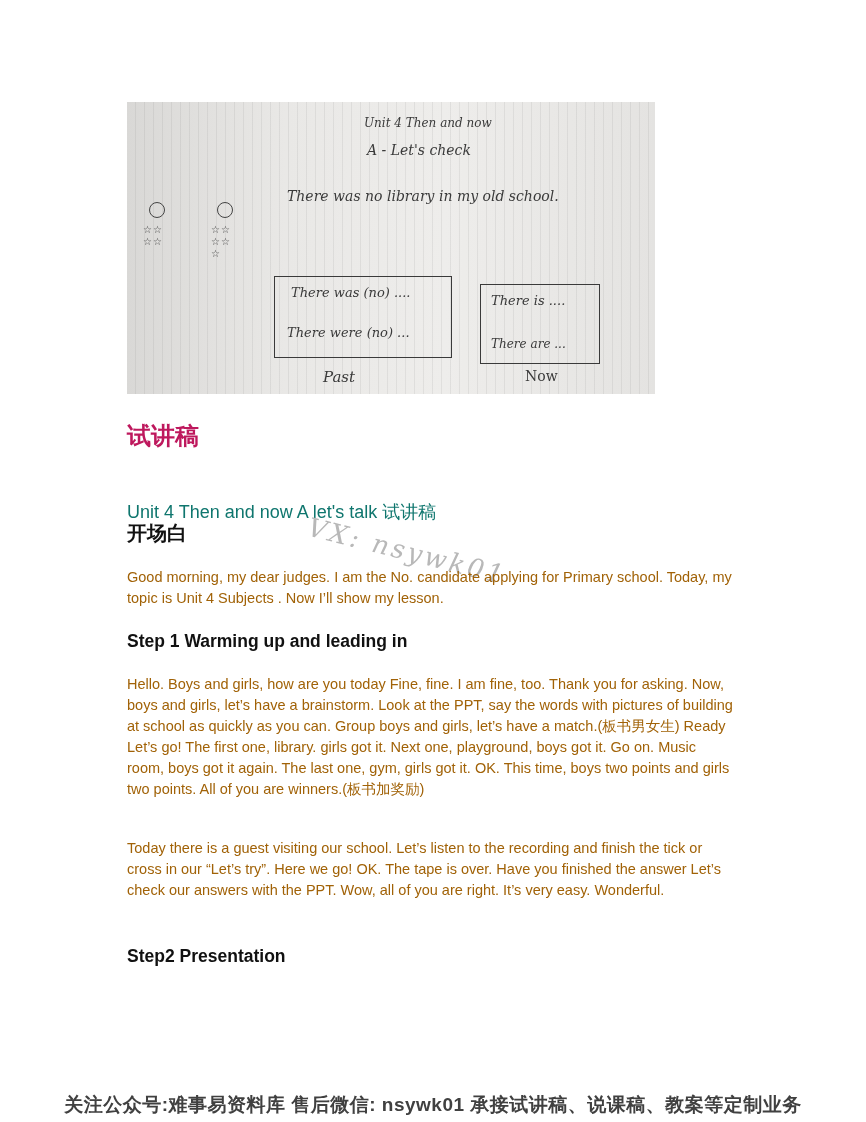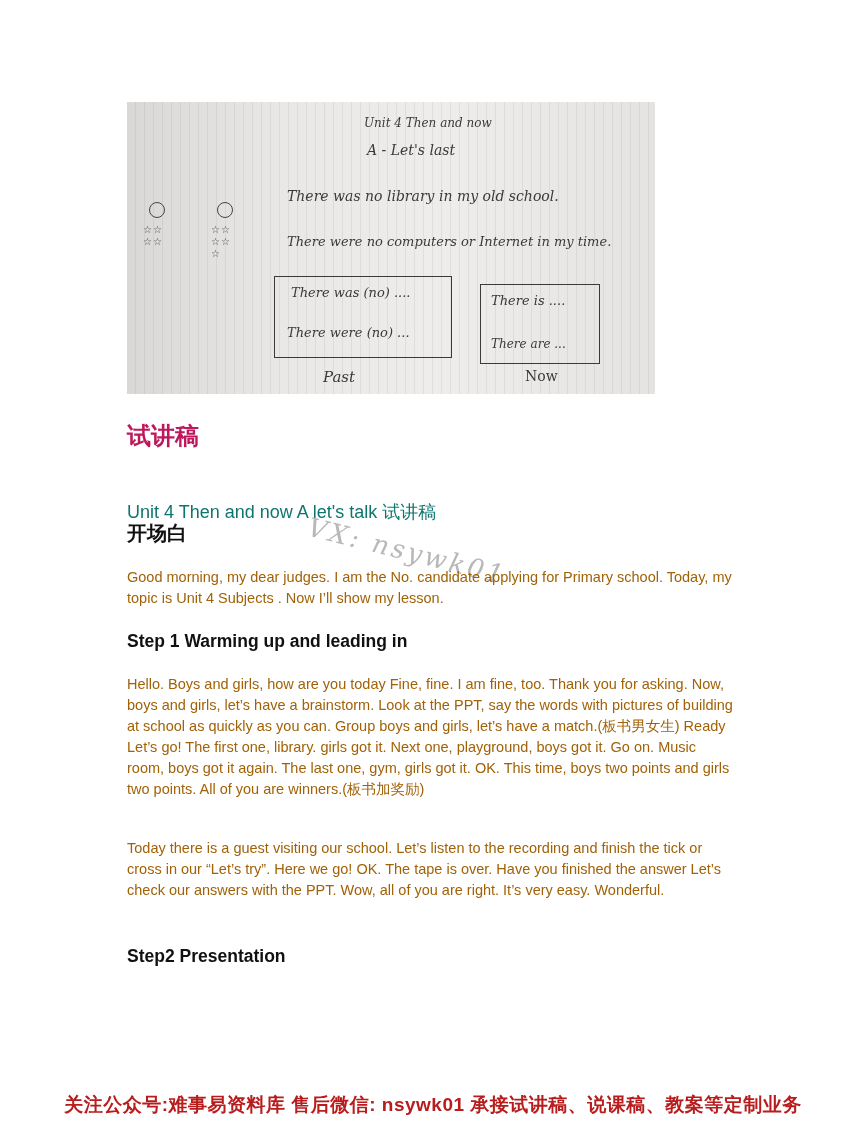--- a/index.html
+++ b/index.html
@@ -25,33 +25,32 @@
   .sub { position: absolute; left: 127px; top: 500px; font-size: 18px; color: #0f766e; }
   .h2 { position: absolute; left: 127px; top: 520px; font-size: 20px; font-weight: bold; color: #111; }
   .para { position: absolute; left: 127px; width: 610px; font-size: 14.5px; line-height: 21px; color: #a16207; }
   .h3 { position: absolute; left: 127px; font-size: 17.5px; font-weight: bold; color: #111; }
   .watermark {
     position: absolute; left: 312px; top: 512px; font-family: "DejaVu Serif", serif; font-style: italic;
     font-size: 26px; color: #b8b8b8; transform: rotate(14deg); transform-origin: left top; letter-spacing: 3px;
   }
   .footer {
     position: absolute; left: 0; top: 1092px; width: 866px; height: 30px; text-align: center;
-    font-size: 19px; font-weight: bold; color: #b91c1c; white-space: nowrap; letter-spacing: 0.5px;
+    font-size: 19px; font-weight: bold; color: #404040; white-space: nowrap; letter-spacing: 0.5px;
     border-bottom: 1px solid #d8d8d8;
   }
 </style>
 </head>
 <body>
 
 <div class="photo">
   <div class="lines"></div>
   <div class="hw" style="left:205px;top:14px;font-size:12px;margin-left:32px;">Unit 4 Then and now</div>
-  <div class="hw" style="left:240px;top:40px;font-size:14px;">A - Let's last</div>
+  <div class="hw" style="left:240px;top:40px;font-size:14px;">A - Let's check</div>
   <div class="hw" style="left:160px;top:86px;font-size:14px;text-align:right;">There was no library in my old school.</div>
-  <div class="hw" style="left:160px;top:132px;font-size:13px;">There were no computers or Internet in my time.</div>
 
   <div class="face" style="left:22px;top:100px;"></div>
   <div class="stars" style="left:16px;top:122px;width:30px;">☆☆ ☆☆</div>
   <div class="face" style="left:90px;top:100px;"></div>
   <div class="stars" style="left:84px;top:122px;width:22px;">☆☆ ☆☆ ☆</div>
 
   <div class="box" style="left:147px;top:174px;width:164px;height:80px;padding-left:12px;">
     <div class="hw" style="left:16px;top:8px;font-size:13px;">There was (no) ....</div>
     <div class="hw" style="left:12px;top:48px;font-size:13px;text-align:center;">There were (no) ...</div>
   </div>

